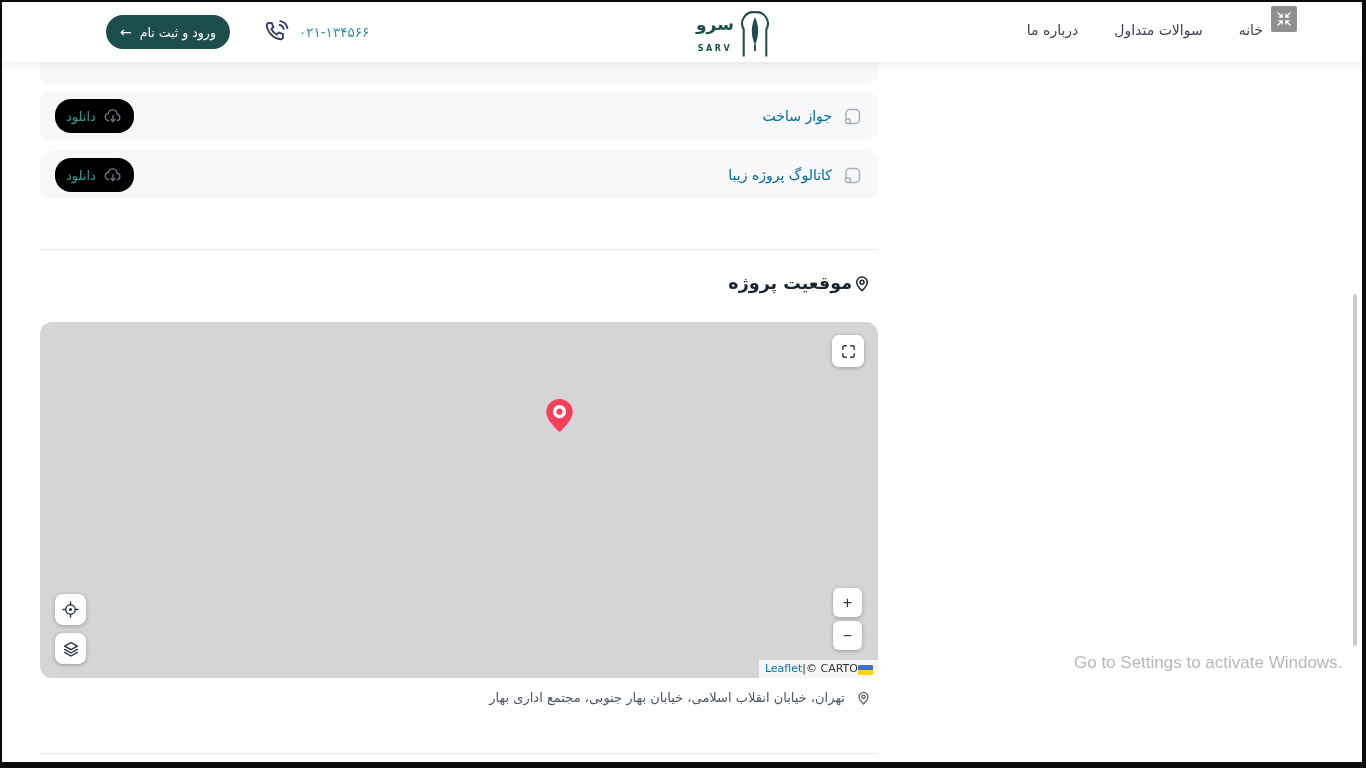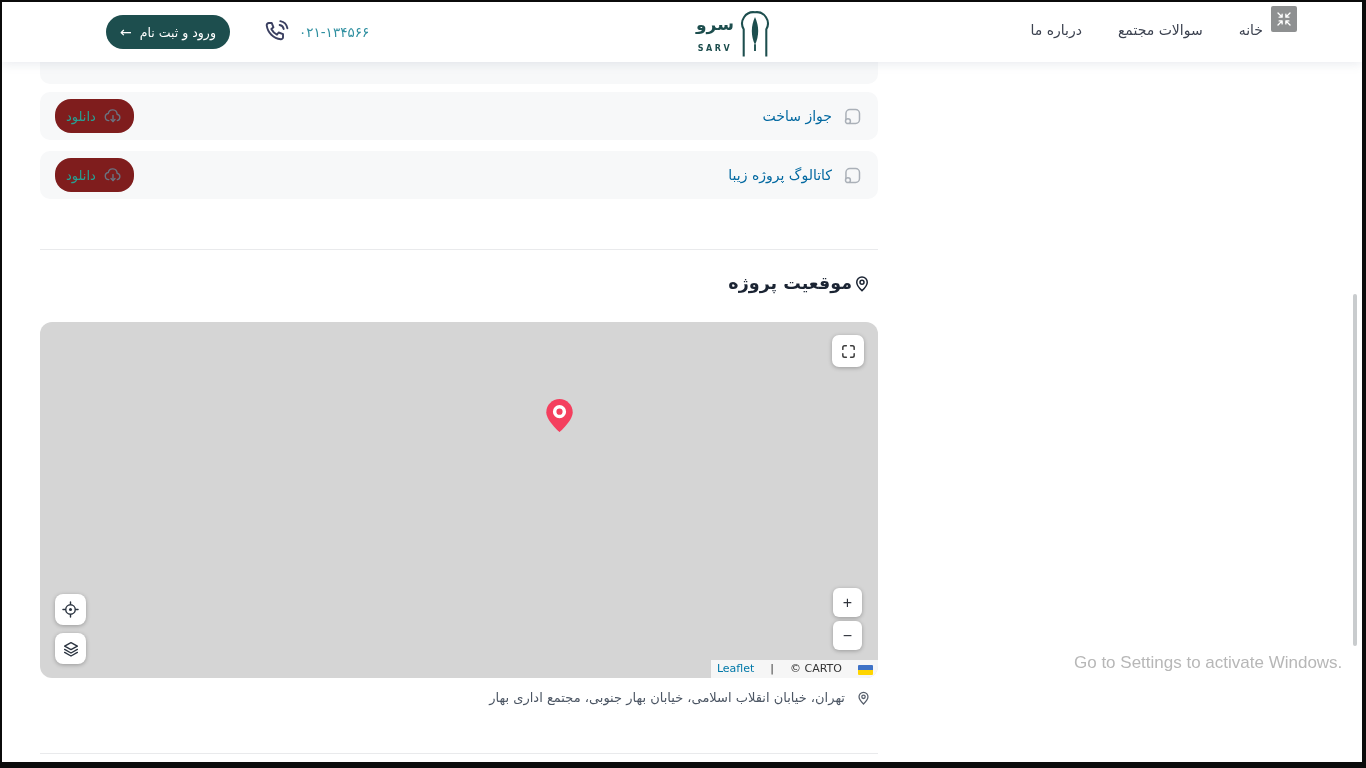--- a/index.html
+++ b/index.html
@@ -55,21 +55,21 @@
     position:absolute; left:38px; width:838px; height:48px;
     background:#f7f8f9; border-radius:10px;
     display:flex; align-items:center; justify-content:space-between;
     direction:rtl; padding:0 15px;
   }
   .row1 { top:90px; }
   .row2 { top:149px; }
   .doc-label-group { display:flex; align-items:center; gap:10px; }
   .doc-label { color:#0369a1; font-size:14px; }
   .download-pill {
-    background:#7f1d1d; border:none; border-radius:16px; height:34px;
+    background:#000000; border:none; border-radius:16px; height:34px;
     padding:0 11px; display:flex; align-items:center; gap:7px;
     direction:rtl; cursor:pointer; font-family:inherit;
   }
   .download-pill span { color:#27a093; font-size:13px; }
 
   .divider { position:absolute; left:38px; width:838px; height:1px; background:#e9eaec; }
   .d1 { top:247px; }
   .d2 { top:751px; }
 
   
@@ -91,21 +91,21 @@
     box-shadow:0 1px 4px rgba(0,0,0,.28); color:#333;
   }
   .fullscreen { right:14px; top:13px; width:32px; height:32px; border-radius:7px; }
   .zoom-in  { right:16px; top:266px; width:29px; height:29px; border-radius:6px; font-size:16px; color:#30343c; }
   .zoom-out { right:16px; top:299px; width:29px; height:29px; border-radius:6px; font-size:16px; color:#30343c; }
   .locate { left:15px; top:272px; width:31px; height:31px; border-radius:8px; }
   .layers { left:15px; top:311px; width:31px; height:31px; border-radius:8px; }
   .attribution {
     position:absolute; right:0; bottom:0; background:rgba(255,255,255,.78);
     padding:2px 5px 3px 6px; font-size:11px; direction:ltr;
-    display:flex; align-items:flex-end; gap:16px; color:#333;
+    display:flex; align-items:flex-end; gap:0; color:#333;
     font-family:"DejaVu Sans", sans-serif;
   }
   .attribution a { color:#0078A8; text-decoration:none; cursor:pointer; }
   .flag { width:15px; height:10px; display:inline-block; border-radius:1px; overflow:hidden;
           background:linear-gradient(to bottom, #3f72c6 0 50%, #ffd500 50% 100%); }
 
   .address {
     position:absolute; right:490px; top:687px;
     display:flex; align-items:center; gap:10px; direction:rtl;
   }
@@ -156,21 +156,21 @@
         <svg width="32" height="50" viewBox="0 0 34 52">
           <path d="M5 51 V22 A12 12 0 0 1 17 4 A12 12 0 0 1 29 22 V51" fill="none" stroke="#1d4e4e" stroke-width="2.2"></path>
           <path d="M17 9 C12.5 19 12.5 29 17 38.5 C21.5 29 21.5 19 17 9 Z" fill="#1d4e4e"></path>
           <line x1="17" y1="38" x2="17" y2="45" stroke="#1d4e4e" stroke-width="2"></line>
         </svg>
       </span>
     </div>
 
     <nav class="nav">
       <a>خانه</a>
-      <a>سوالات مجتمع</a>
+      <a>سوالات متداول</a>
       <a>درباره ما</a>
     </nav>
   </header>
 
   <button class="compress-btn">
     <svg width="18" height="18" viewBox="0 0 24 24" fill="none" stroke="#fff" stroke-width="1.8" stroke-linecap="round" stroke-linejoin="round">
       <path d="M4 4l5.5 5.5M9.5 5.5v4h-4"></path>
       <path d="M20 4l-5.5 5.5M14.5 5.5v4h4"></path>
       <path d="M4 20l5.5-5.5M5.5 14.5h4v4"></path>
       <path d="M20 20l-5.5-5.5M18.5 14.5h-4v4"></path>

